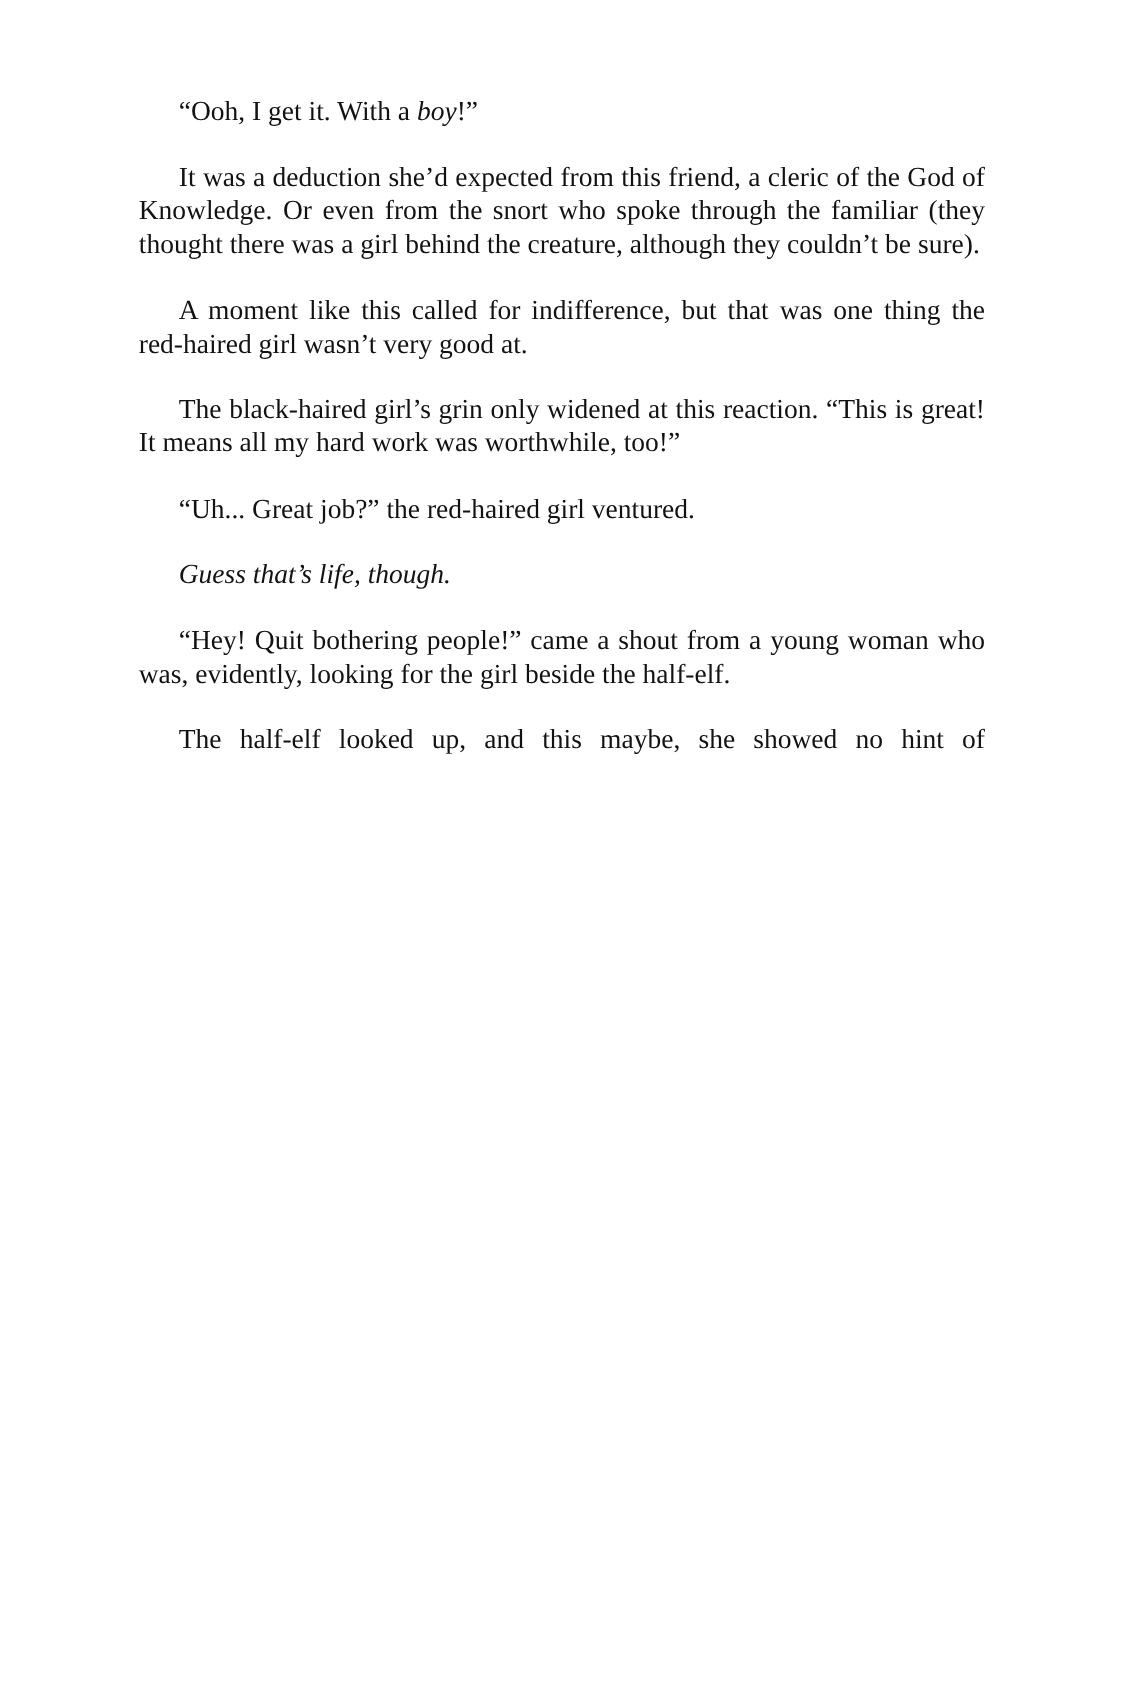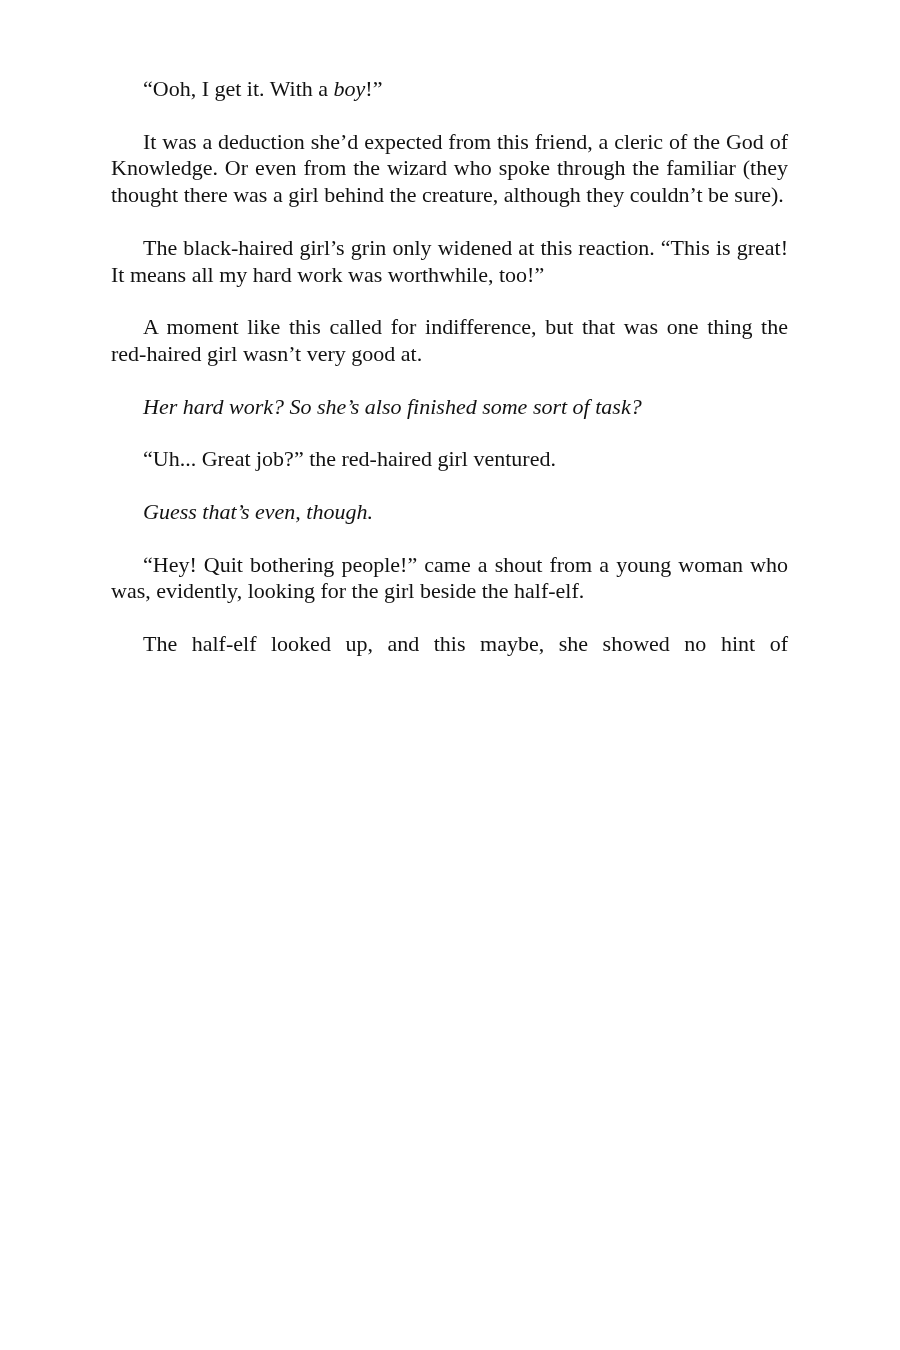--- a/index.html
+++ b/index.html
@@ -36,22 +36,21 @@
   .para.justify-last {
     text-align-last: justify;
   }
 </style>
 </head>
 <body>
 
 <main class="page">
   <section class="text-block" id="text-block">
       <p class="para"><span class="">“Ooh, I get it. With a </span><span class="italic">boy</span><span class="">!”</span></p>
-      <p class="para"><span class="">It was a deduction she’d expected from this friend, a cleric of the God of Knowledge. Or even from the wizard who spoke through the familiar (they thought there was a girl behind the creature, although they couldn’t be sure).</span></p>
+      <p class="para"><span class="">It was a deduction she’d expected from this friend, a cleric of the God of Knowledge. Or even from the snort who spoke through the familiar (they thought there was a girl behind the creature, although they couldn’t be sure).</span></p>
+      <p class="para"><span class="">A moment like this called for indifference, but that was one thing the red-haired girl wasn’t very good at.</span></p>
       <p class="para"><span class="">The black-haired girl’s grin only widened at this reaction. “This is great! It means all my hard work was worthwhile, too!”</span></p>
-      <p class="para"><span class="">A moment like this called for indifference, but that was one thing the red-haired girl wasn’t very good at.</span></p>
-      <p class="para"><span class="italic">Her hard work? So she’s also finished some sort of task?</span></p>
       <p class="para"><span class="">“Uh... Great job?” the red-haired girl ventured.</span></p>
-      <p class="para"><span class="italic">Guess that’s even, though.</span></p>
+      <p class="para"><span class="italic">Guess that’s life, though.</span></p>
       <p class="para"><span class="">“Hey! Quit bothering people!” came a shout from a young woman who was, evidently, looking for the girl beside the half-elf.</span></p>
       <p class="para justify-last"><span class="">The half-elf looked up, and this maybe, she showed no hint of</span></p>
     </section>
 </main>
 
 </body></html>

